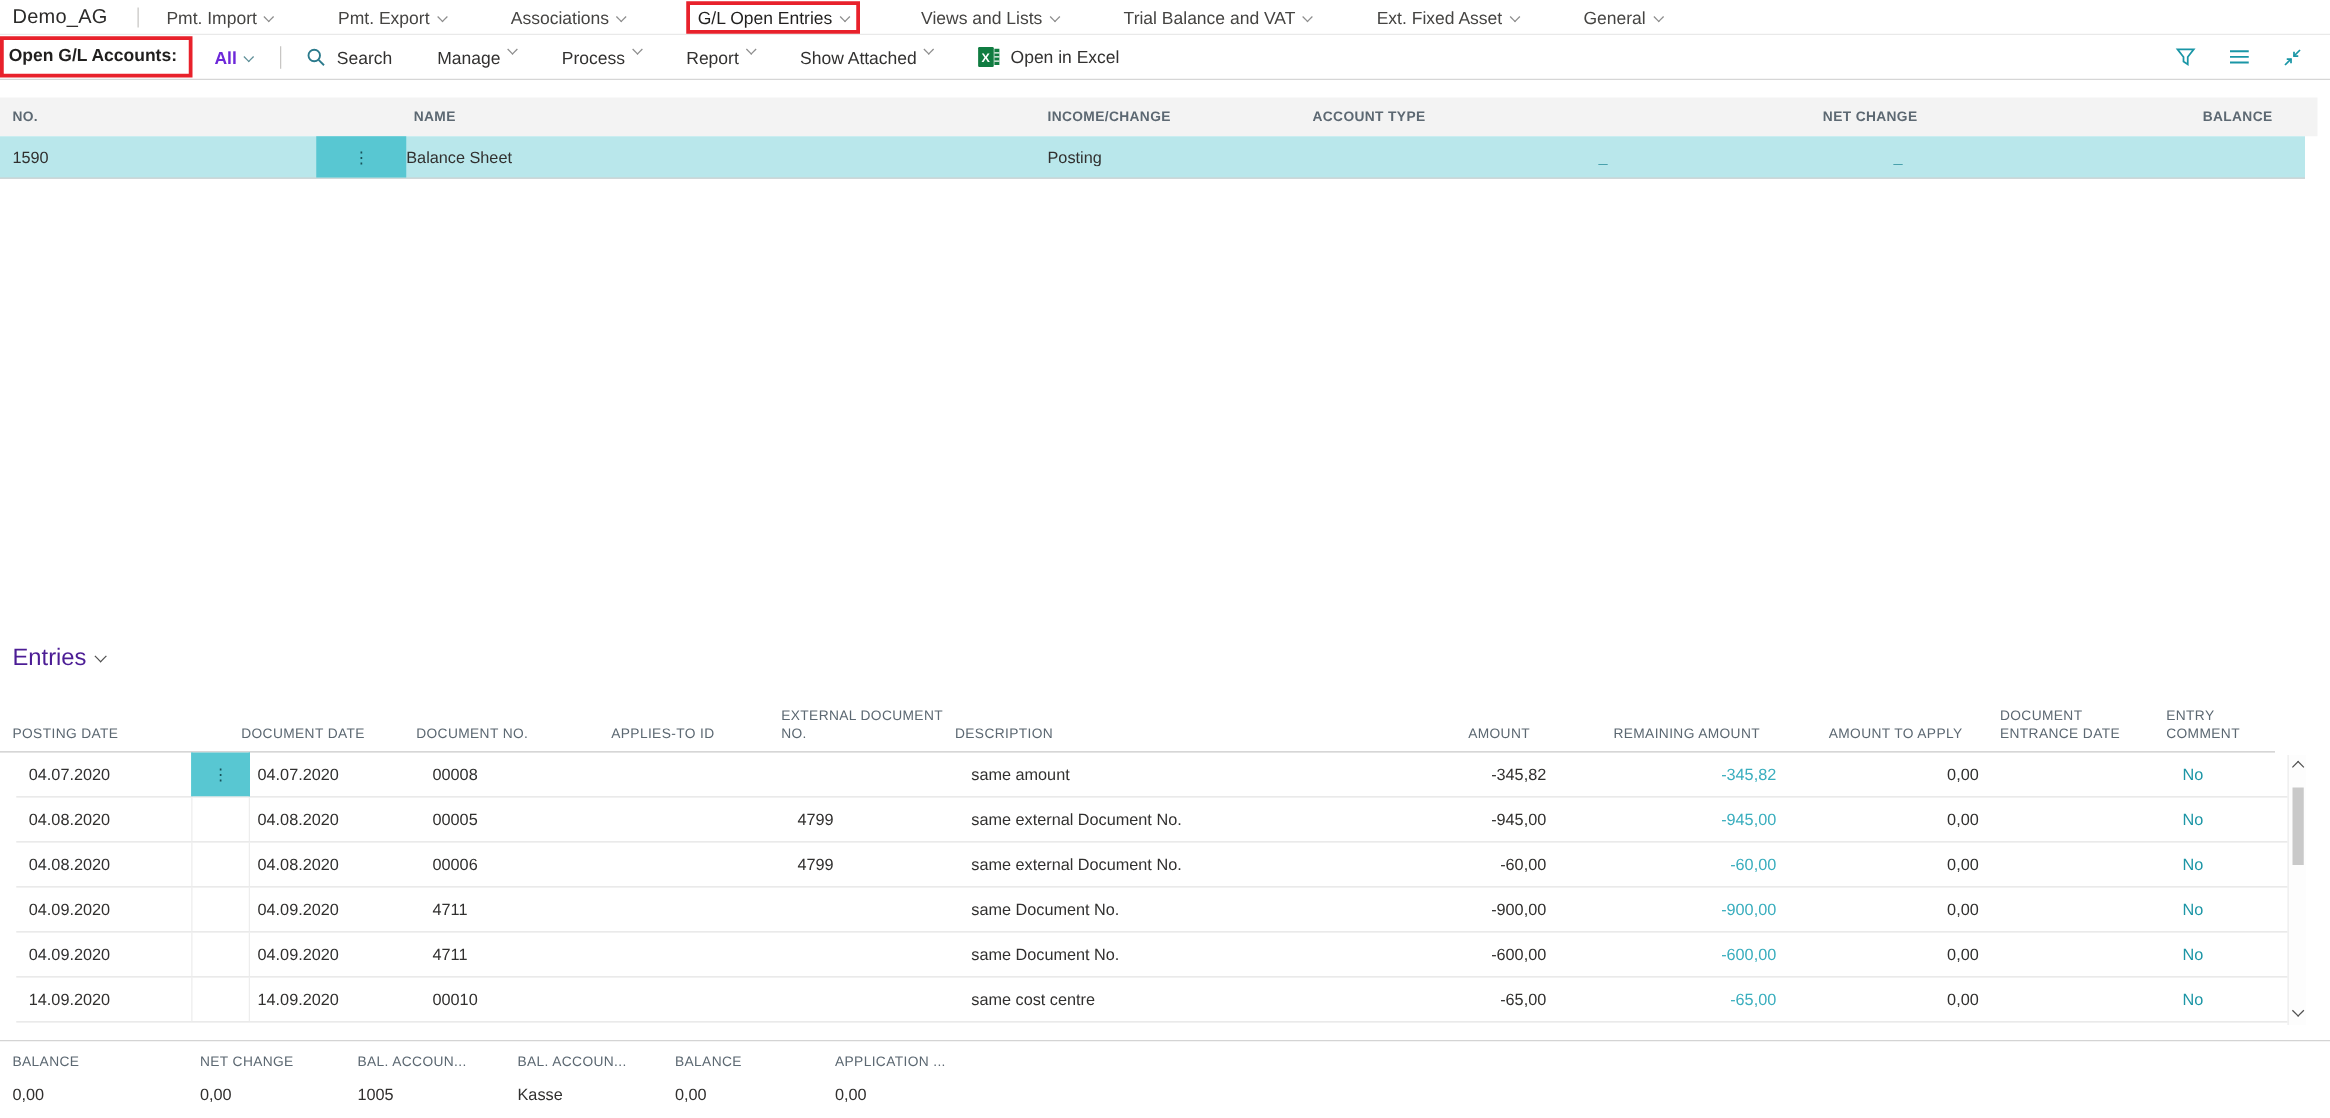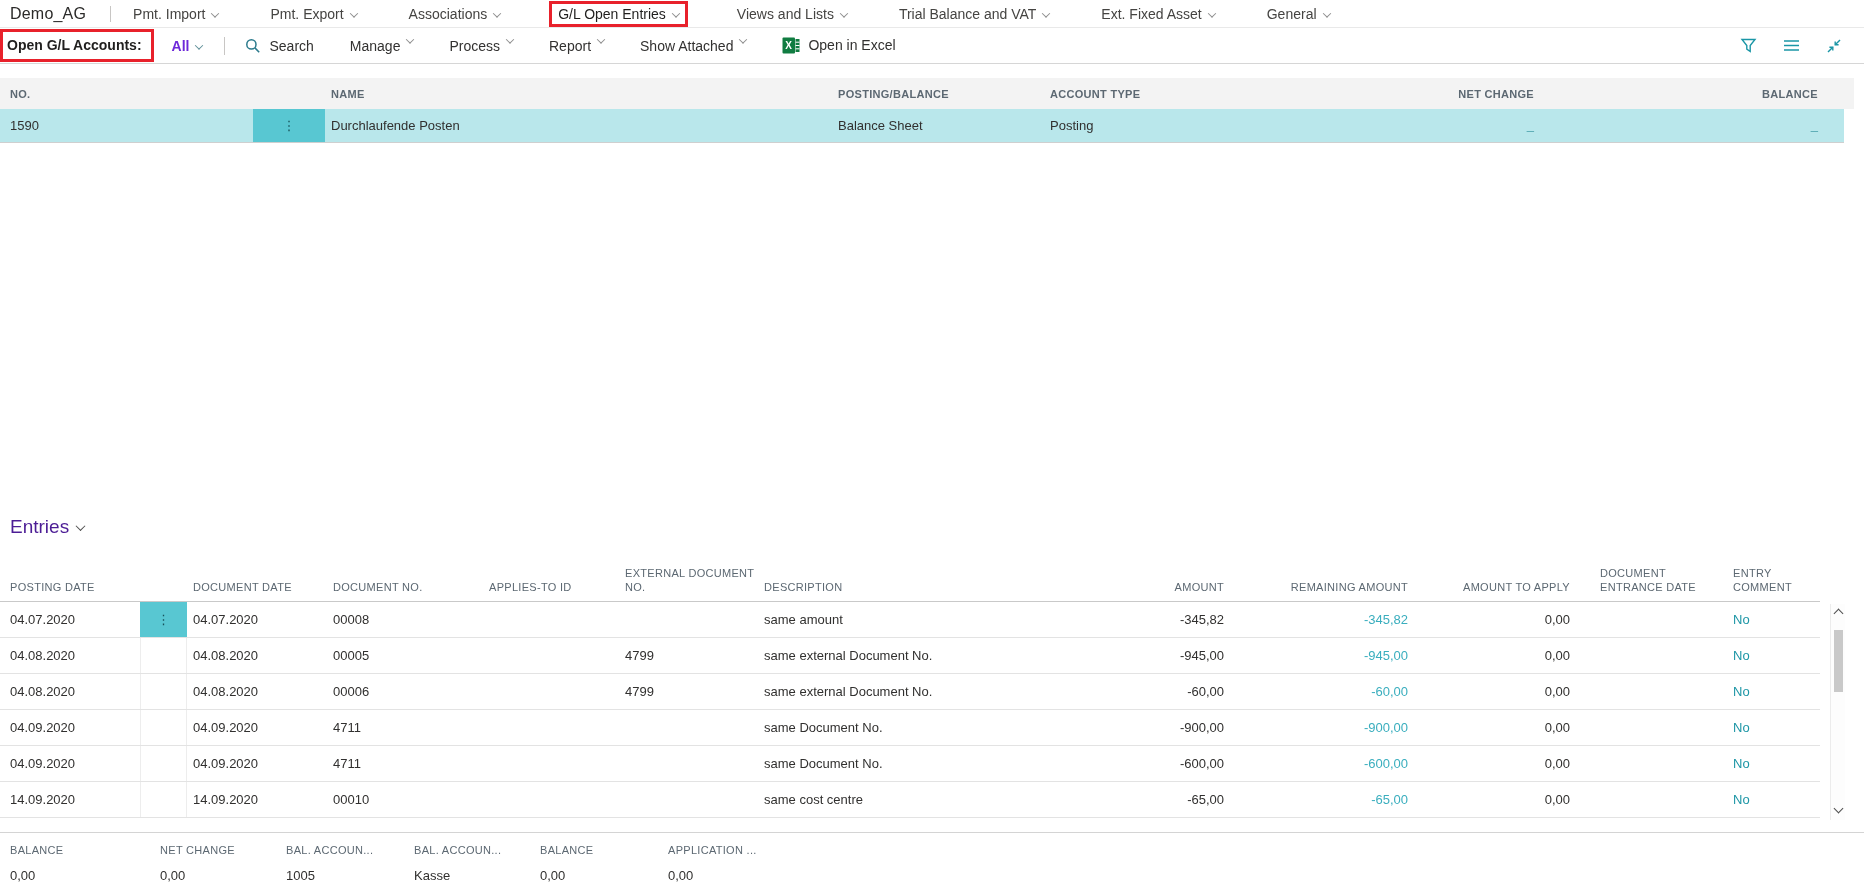--- a/index.html
+++ b/index.html
@@ -57,21 +57,21 @@
 
   
   .entries-title { position:absolute; left:10px; top:516px; font-size:19px; color:#4c1d95; cursor:pointer; }
   .entries-title .chev { width:7px; height:7px; border-color:#4f4f4f; margin-left:8px; }
   .e-grid { display:grid;
     grid-template-columns:130px 47px 140px 156px 140px 139px 300px 162px 184px 162px 155px 85px;
     padding-left:10px; width:1820px; }
   .e-header { position:absolute; left:0; top:546px; width:1820px; height:56px; border-bottom:1px solid #c9c9c9; }
   .e-header .e-grid { height:100%; align-items:end; padding-bottom:7px; }
   .e-header .hcell { white-space:normal; line-height:14px; }
-  .e-rows { position:absolute; left:0; top:602px; width:1820px; }
+  .e-rows { position:absolute; left:13px; top:602px; width:1820px; }
   .e-row { height:36px; border-bottom:1px solid #e3e3e3; cursor:pointer; }
   .e-row .e-grid { height:35px; align-items:center; }
   .e-handle { height:35px; display:flex; align-items:center; justify-content:center;
     border-left:1px solid #ededed; border-right:1px solid #ededed; }
   .e-handle.sel { background:#58c7d2; border-color:#58c7d2; }
   .remain { color:#3aaebe; }
   .no-link { color:#1d96a6; cursor:pointer; }
   .pad-ext { padding-left:2px; } .pad-desc { padding-left:2px; }
   .pad-ent { padding-left:30px; } .pad-com { padding-left:8px; }
 
@@ -170,34 +170,33 @@
       </svg>
     </span>
   </span>
 </div>
 
 <div class="acc-header">
   <div class="acc-grid">
     <div class="hcell">NO.</div>
     <div class="hcell"></div>
     <div class="hcell pad6">NAME</div>
-    <div class="hcell">POSTING/BALANCE</div>
+    <div class="hcell">INCOME/CHANGE</div>
     <div class="hcell">ACCOUNT TYPE</div>
     <div class="hcell num pr-net">NET CHANGE</div>
     <div class="hcell num pr-bal">BALANCE</div>
   </div>
 </div>
 
 <div class="acc-row">
   <div class="acc-grid">
     <div class="cell">1590</div>
     <div class="handle-cell sel">
         <span class="dots">⋮</span>
       </div>
-    <div class="cell pad6">Durchlaufende Posten</div>
     <div class="cell">Balance Sheet</div>
     <div class="cell">Posting</div>
     <div class="cell num pr-net"><span class="dash-link">_</span></div>
     <div class="cell num pr-bal"><span class="dash-link">_</span></div>
   </div>
 </div>
 
 <div class="entries-title">
   <span>Entries</span><span class="chev"></span>
 </div>

